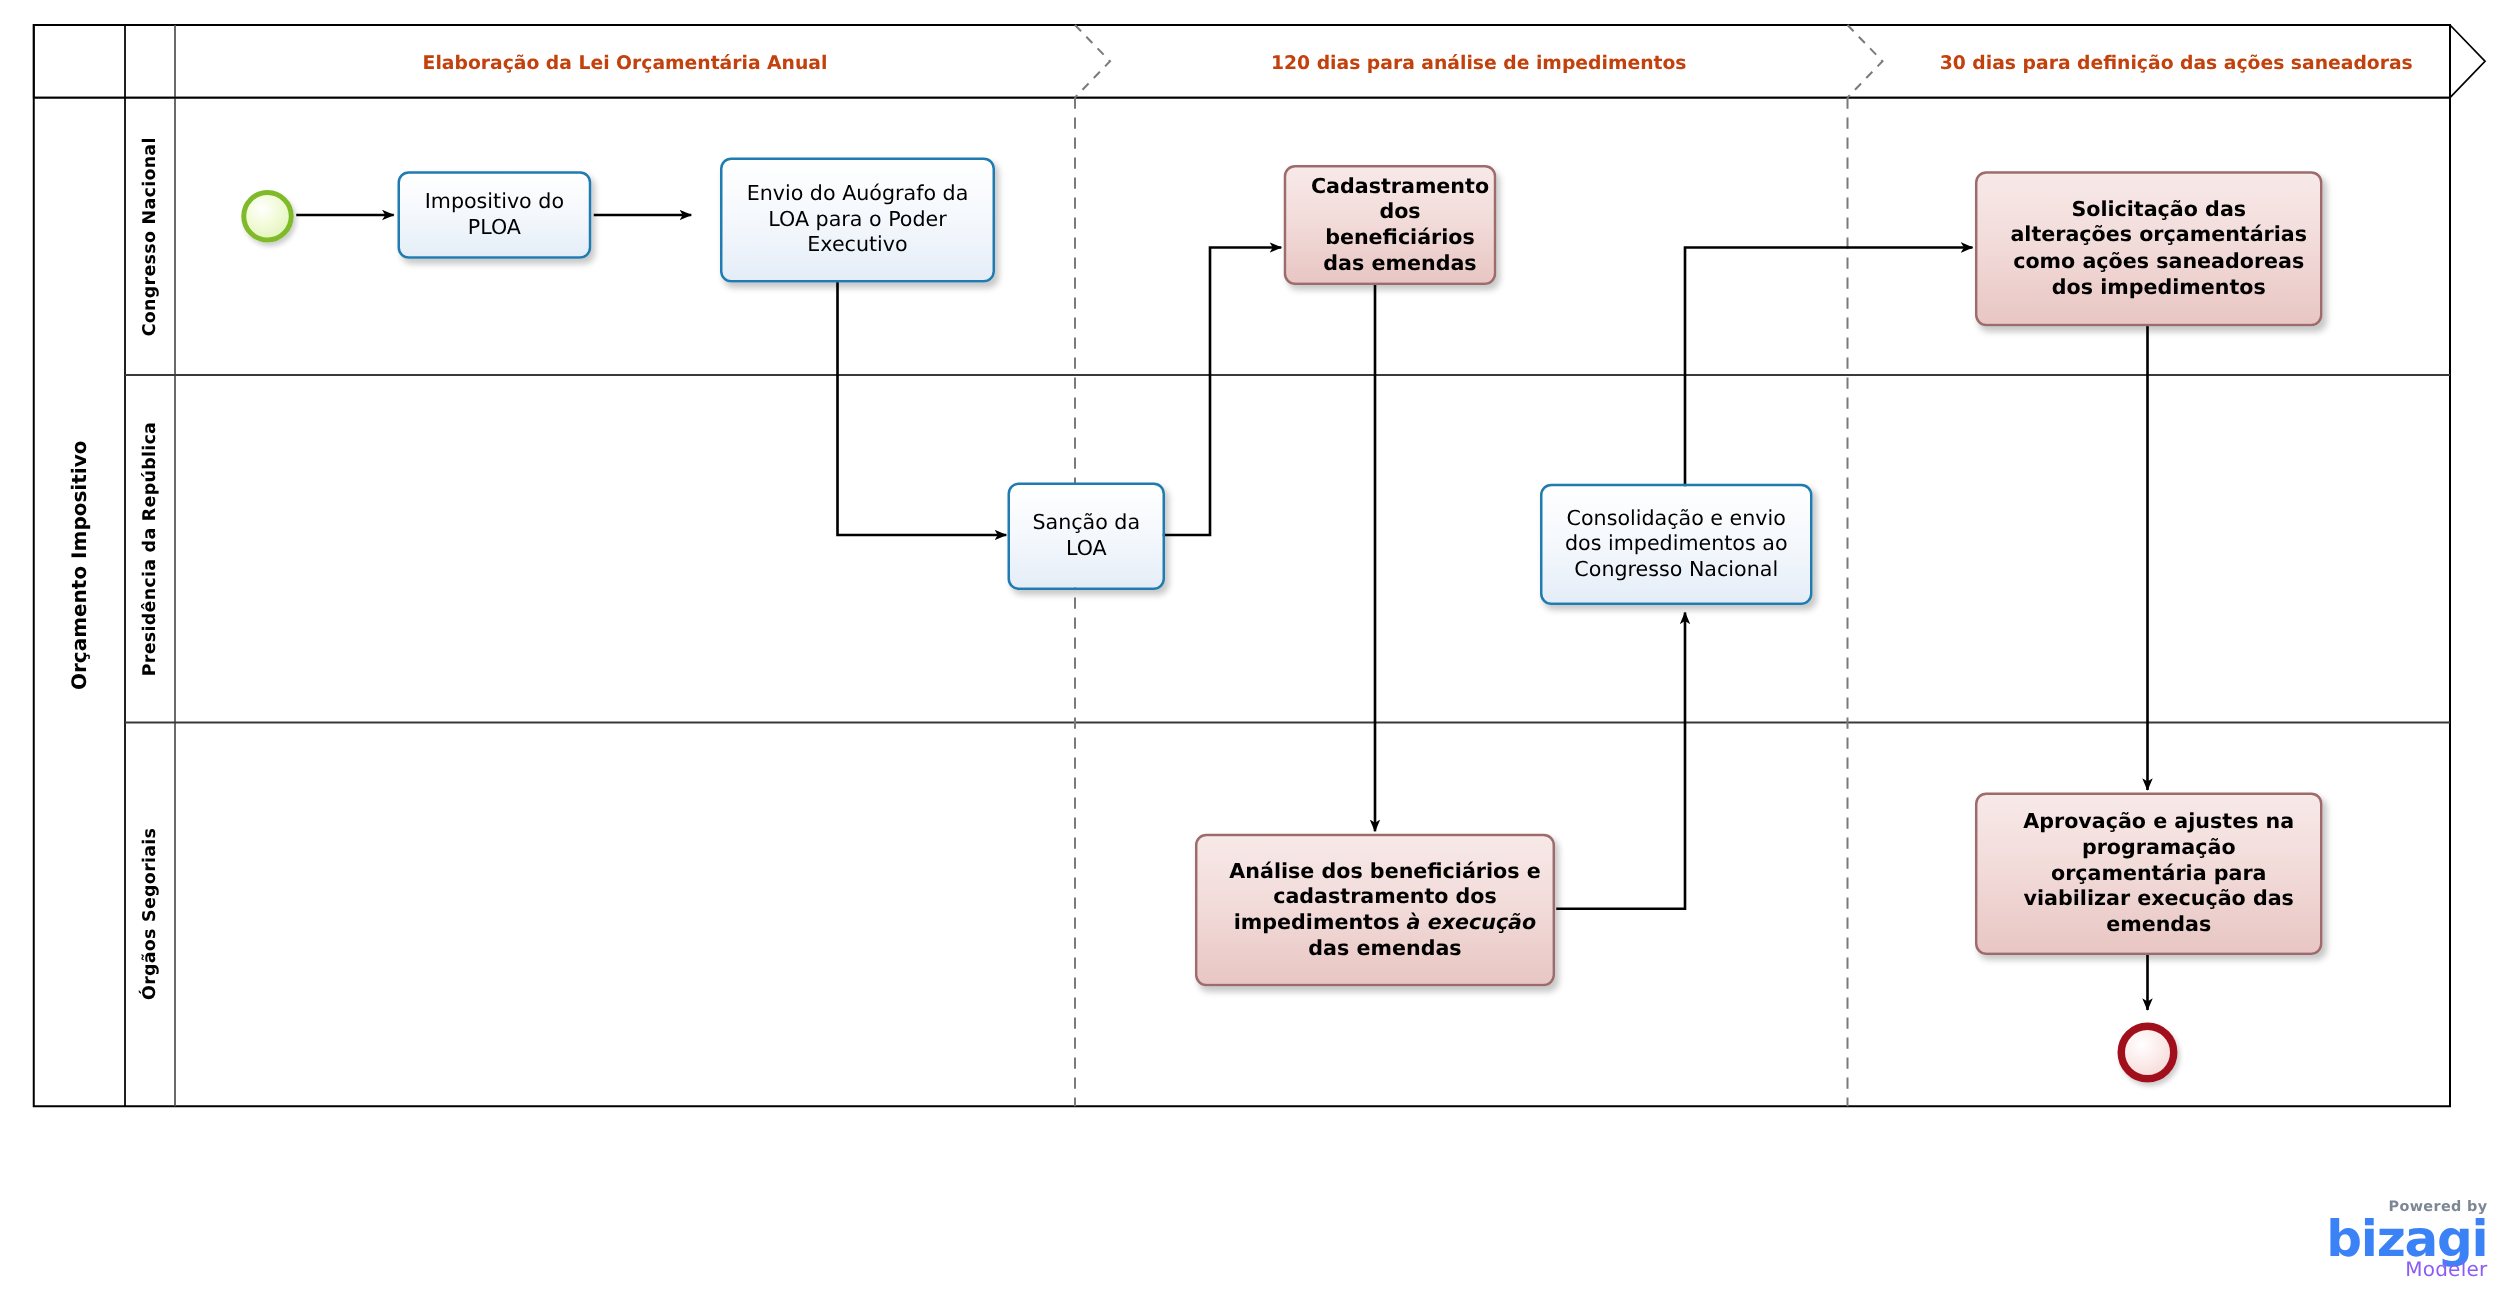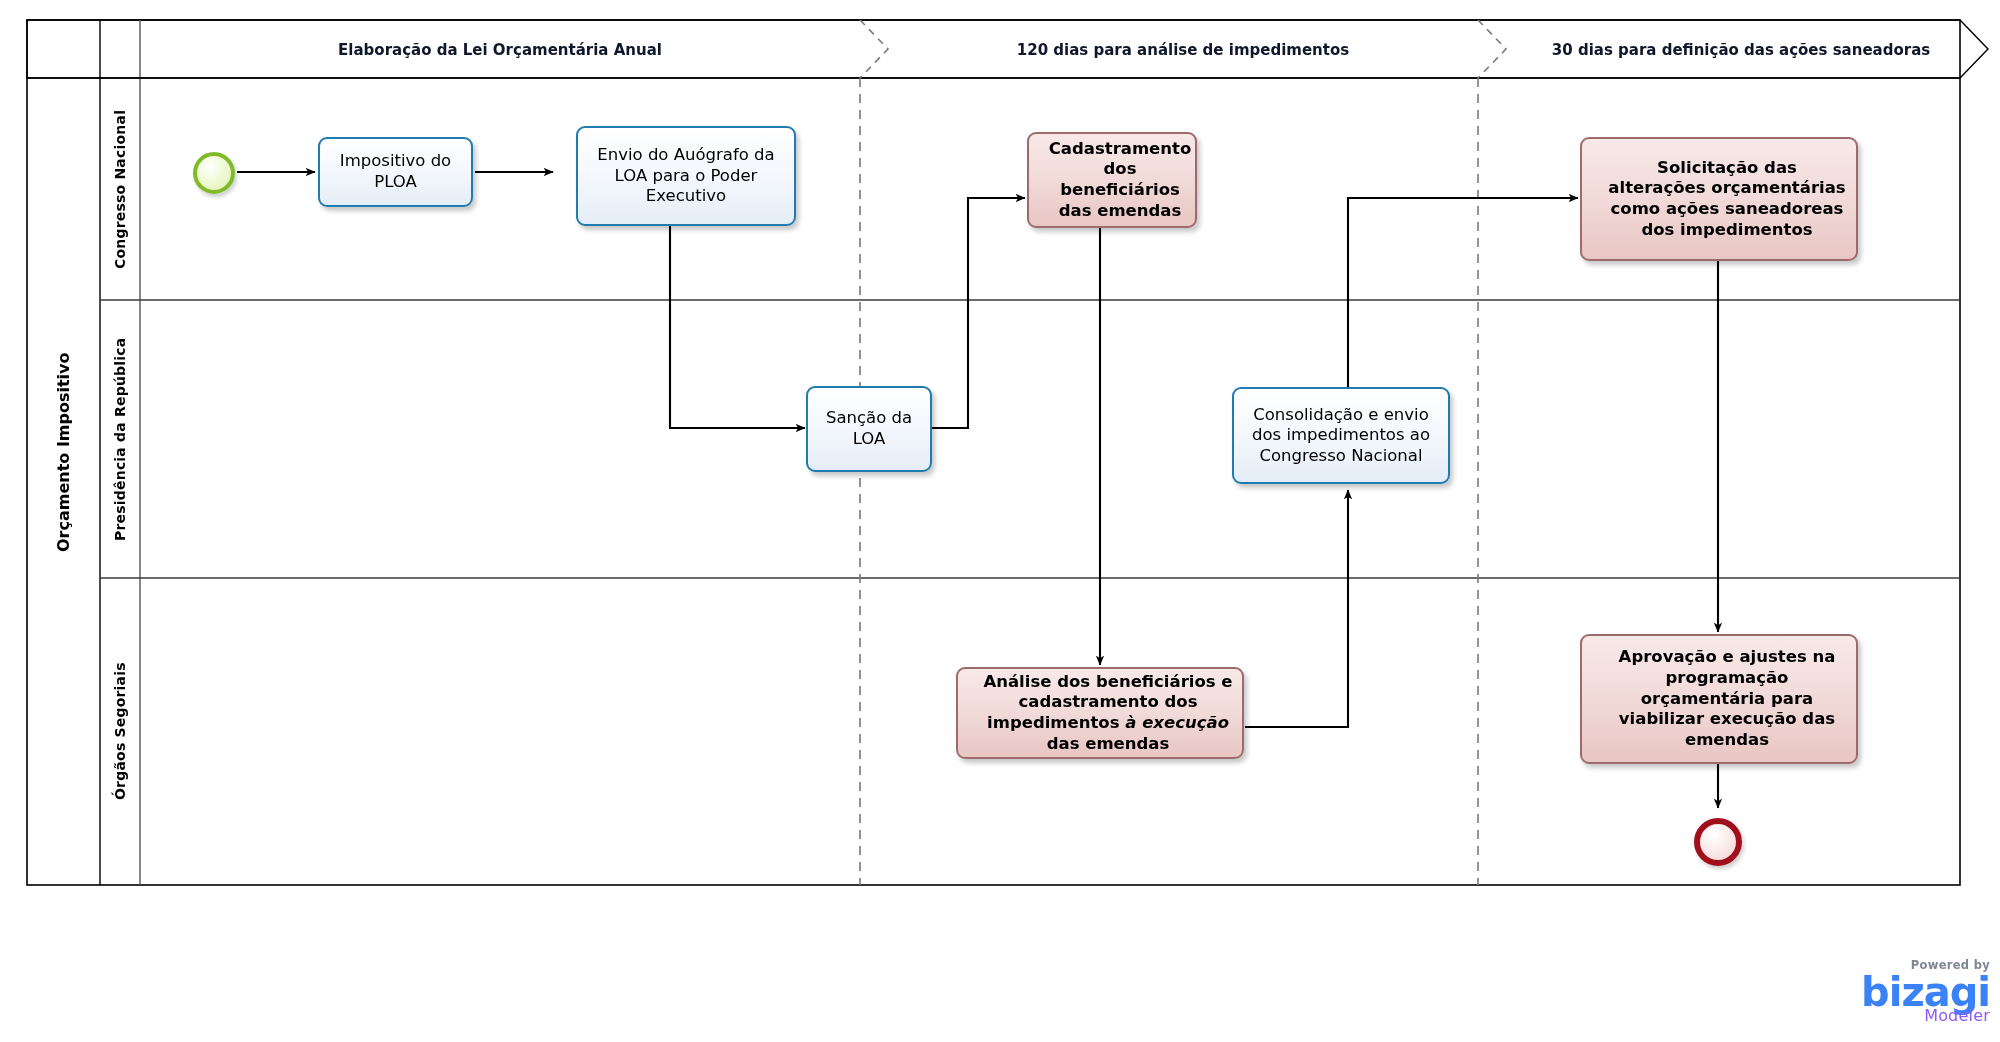--- a/index.html
+++ b/index.html
@@ -25,21 +25,21 @@
      box-shadow:2px 3px 4px rgba(0,0,0,.20);}
   .ev-end{border:6px solid #a20f1c;
      background:radial-gradient(circle at 38% 32%,#ffffff 0%,#fbeceb 45%,#f3d3d1 100%);
      box-shadow:2px 3px 4px rgba(0,0,0,.20);}
   .lane-label{position:absolute;display:flex;align-items:center;justify-content:center;
      writing-mode:vertical-rl;transform:rotate(180deg);
      font-size:14px;font-weight:bold;letter-spacing:.2px;color:#000;white-space:nowrap;}
   .pool-label{position:absolute;display:flex;align-items:center;justify-content:center;
      writing-mode:vertical-rl;transform:rotate(180deg);
      font-size:16px;font-weight:bold;color:#000;white-space:nowrap;}
-  .phase-label{position:absolute;text-align:center;font-size:15px;font-weight:bold;color:#0f172a;
+  .phase-label{position:absolute;text-align:center;font-size:15px;font-weight:bold;color:#c2410c;
      white-space:nowrap;}
   .brand{position:absolute;left:1840px;top:960px;width:150px;height:74px;
      text-align:right;line-height:1;}
   .brand .pw{font-size:11.5px;color:#7d8794;letter-spacing:.3px;font-weight:bold;}
   .brand .bz{font-size:40px;color:#3b82f6;font-weight:bold;letter-spacing:-1px;
      line-height:.95;margin-top:1px;}
   .brand .md{font-size:16px;color:#8b5cf6;letter-spacing:.2px;margin-top:-3px;}
 </style>
 </head>
 <body>
@@ -102,21 +102,21 @@
   <div class="ev ev-end" style="left:1694px;top:818px;width:48px;height:48px;"></div>
 
   <div class="task task-blue" style="left:318px;top:137px;width:155px;height:70px;">Impositivo do PLOA</div>
 
   <div class="task task-blue" style="left:576px;top:126px;width:220px;height:100px;">Envio do Auógrafo da LOA para o Poder Executivo</div>
 
   <div class="task task-blue" style="left:806px;top:386px;width:126px;height:86px;">Sanção da LOA</div>
 
   <div class="task task-red" style="left:1027px;top:132px;width:170px;height:96px;">Cadastramento dos beneficiários das emendas</div>
 
-  <div class="task task-red" style="left:956px;top:667px;width:288px;height:92px;align-items:center;">
+  <div class="task task-red" style="left:956px;top:667px;width:288px;height:122px;align-items:center;">
     <span>
       <span>Análise dos beneficiários e cadastramento dos impedimentos </span><i>à execução</i><span> das emendas</span>
     </span>
   </div>
 
   <div class="task task-blue" style="left:1232px;top:387px;width:218px;height:97px;">Consolidação e envio dos impedimentos ao Congresso Nacional</div>
 
   <div class="task task-red" style="left:1580px;top:137px;width:278px;height:124px;">Solicitação das alterações orçamentárias como ações saneadoreas dos impedimentos</div>
 
   <div class="task task-red" style="left:1580px;top:634px;width:278px;height:130px;">Aprovação e ajustes na programação orçamentária para viabilizar execução das emendas</div>

